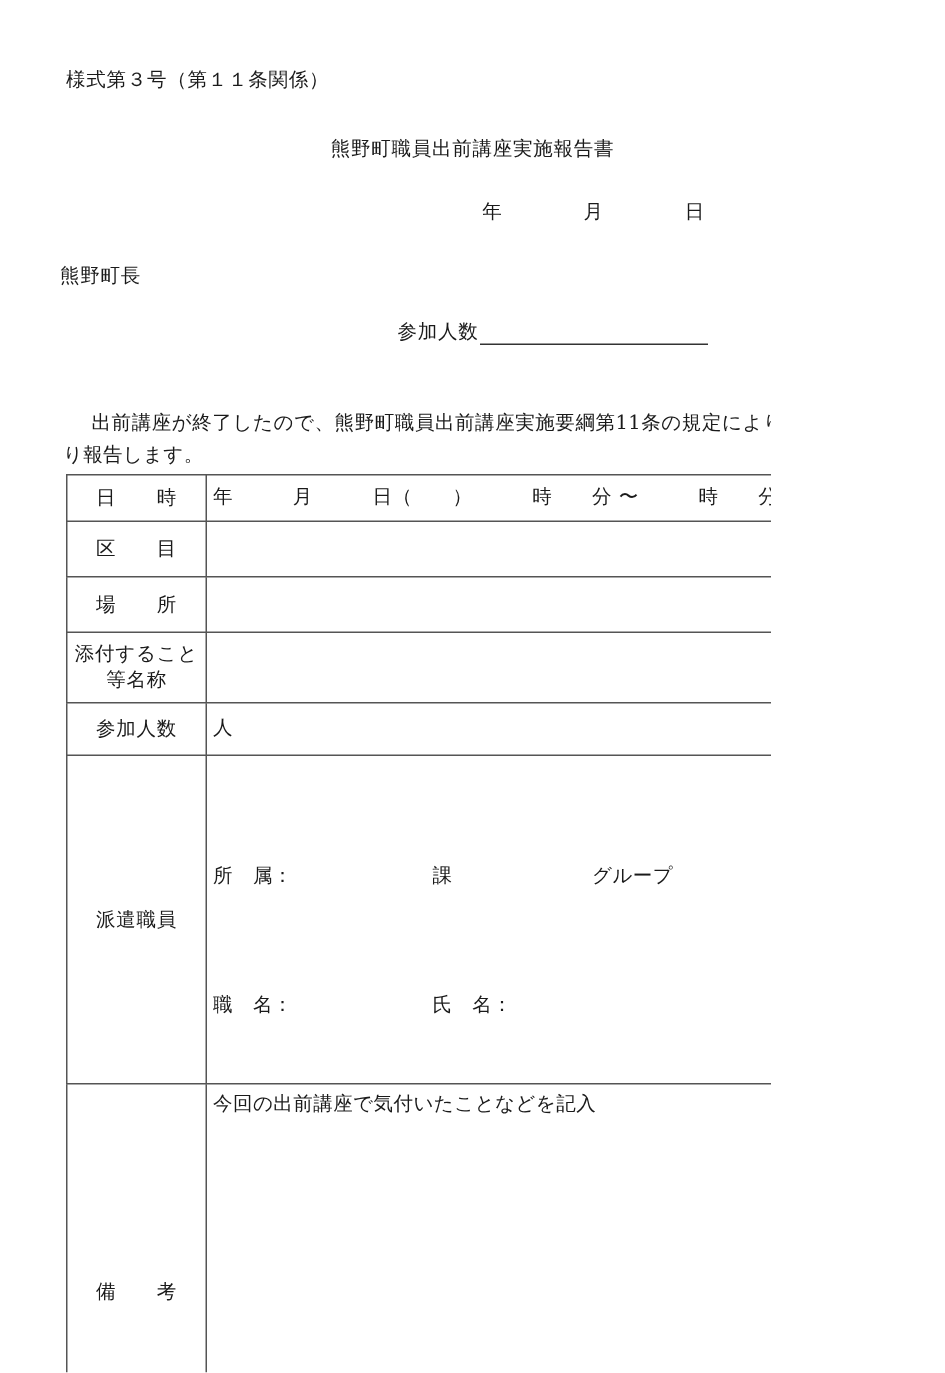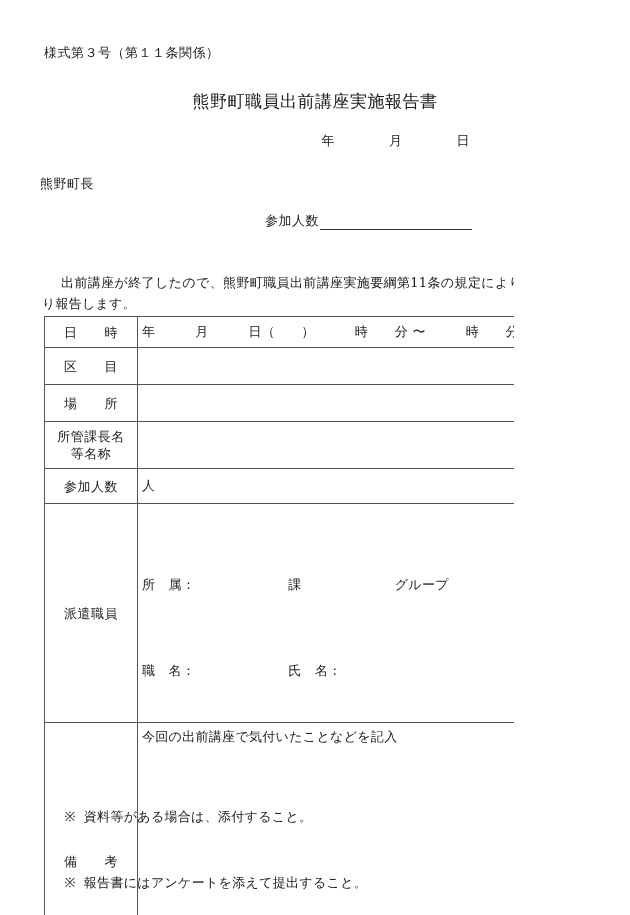--- a/index.html
+++ b/index.html
@@ -27,21 +27,21 @@
     font-size: 13px;
     letter-spacing: 0.5px;
     white-space: nowrap;
   }
   .doc-title {
     position: absolute;
     left: 0;
     top: 90px;
     width: 630px;
     text-align: center;
-    font-size: 17px;
+    font-size: 13px;
     letter-spacing: 0.5px;
   }
   .date-line {
     position: absolute;
     right: 44px;
     top: 132px;
     font-size: 13px;
     white-space: pre;
     letter-spacing: 0.5px;
   }
@@ -177,21 +177,21 @@
       </tr>
       <tr class="r-subject">
         <td class="lbl lbl-cell">区　　目</td>
         <td class="val"></td>
       </tr>
       <tr class="r-place">
         <td class="lbl lbl-cell">場　　所</td>
         <td class="val"></td>
       </tr>
       <tr class="r-group">
-        <td class="lbl lbl-cell">所管課長名
+        <td class="lbl lbl-cell">添付すること
 等名称</td>
         <td class="val"></td>
       </tr>
       <tr class="r-count">
         <td class="lbl lbl-cell">参加人数</td>
         <td class="val val-count">人</td>
       </tr>
       <tr class="r-staff">
         <td class="lbl lbl-cell">派遣職員</td>
         <td class="val val-staff">
@@ -199,22 +199,14 @@
           <div class="staff-line">職　名：　　　　　　　氏　名：</div>
         </td>
       </tr>
       <tr class="r-remarks">
         <td class="lbl lbl-cell">備　　考</td>
         <td class="val val-remarks">今回の出前講座で気付いたことなどを記入</td>
       </tr>
     </tbody>
   </table>
 
-  <div class="notes">
-    <div class="note-row">
-      <span class="note-mark">※</span><span>資料等がある場合は、添付すること。</span>
-    </div>
-    <div class="note-row">
-      <span class="note-mark">※</span><span>報告書にはアンケートを添えて提出すること。</span>
-    </div>
-  </div>
 
 </div>
 
 </body></html>

